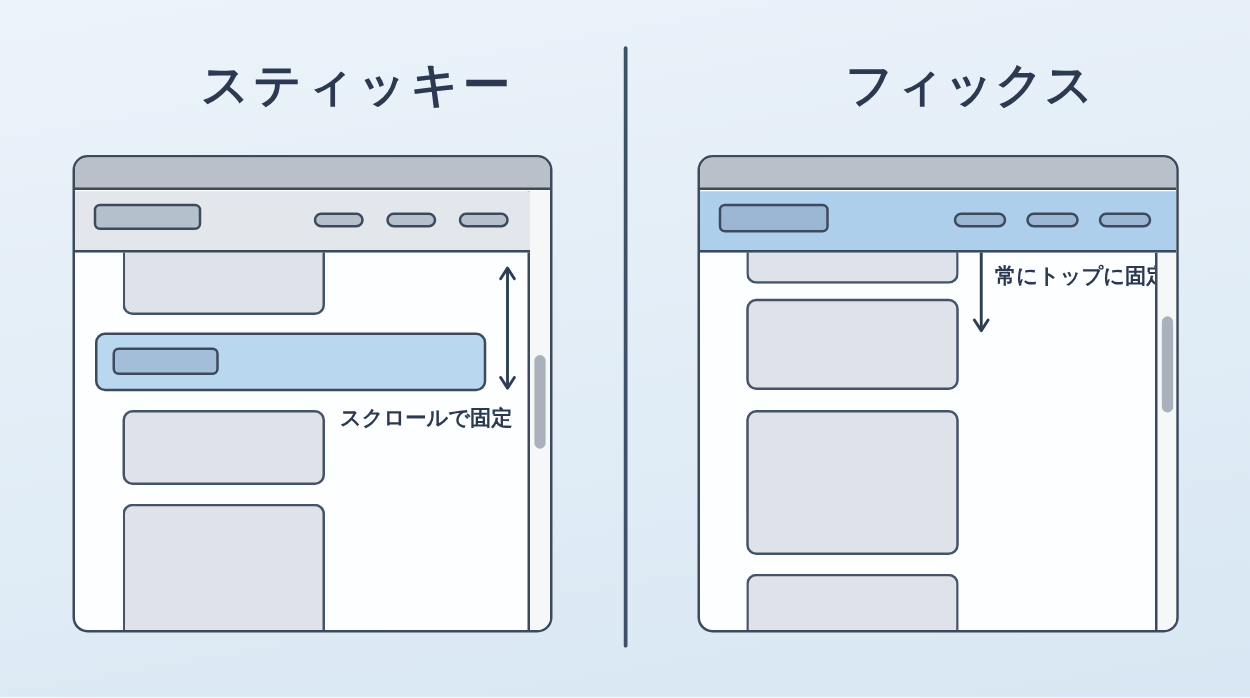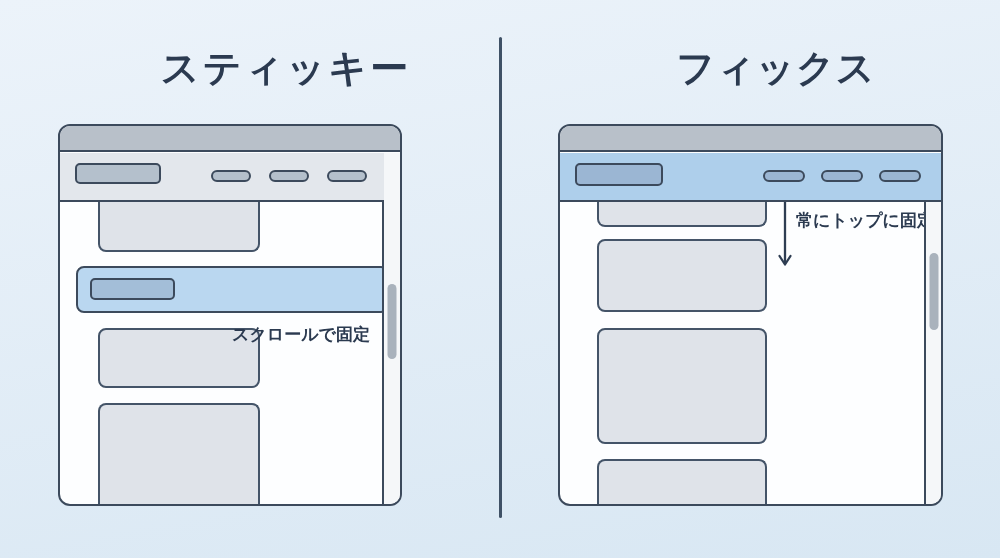--- a/index.html
+++ b/index.html
@@ -39,21 +39,21 @@
     position:absolute;left:499px;top:37px;width:2.5px;height:481px;
     background:var(--divider);border-radius:2px;
   }
   
   .window{
     position:absolute;top:124px;height:382px;box-sizing:border-box;
     background:var(--window-fill);
     border:2.5px solid var(--window-border);border-radius:12px;
     overflow:hidden;
   }
-  .window.left{left:58px;width:344px;}
+  .window.left{left:58px;width:384px;}
   .window.right{left:558px;width:385px;}
   .titlebar{
     position:absolute;top:0;left:0;right:0;height:24px;
     background:var(--titlebar-fill);
     border-bottom:2.5px solid var(--window-border);
   }
   .navbar{
     position:absolute;top:26.5px;height:47px;
     border-bottom:2.5px solid var(--window-border);z-index:3;
   }

